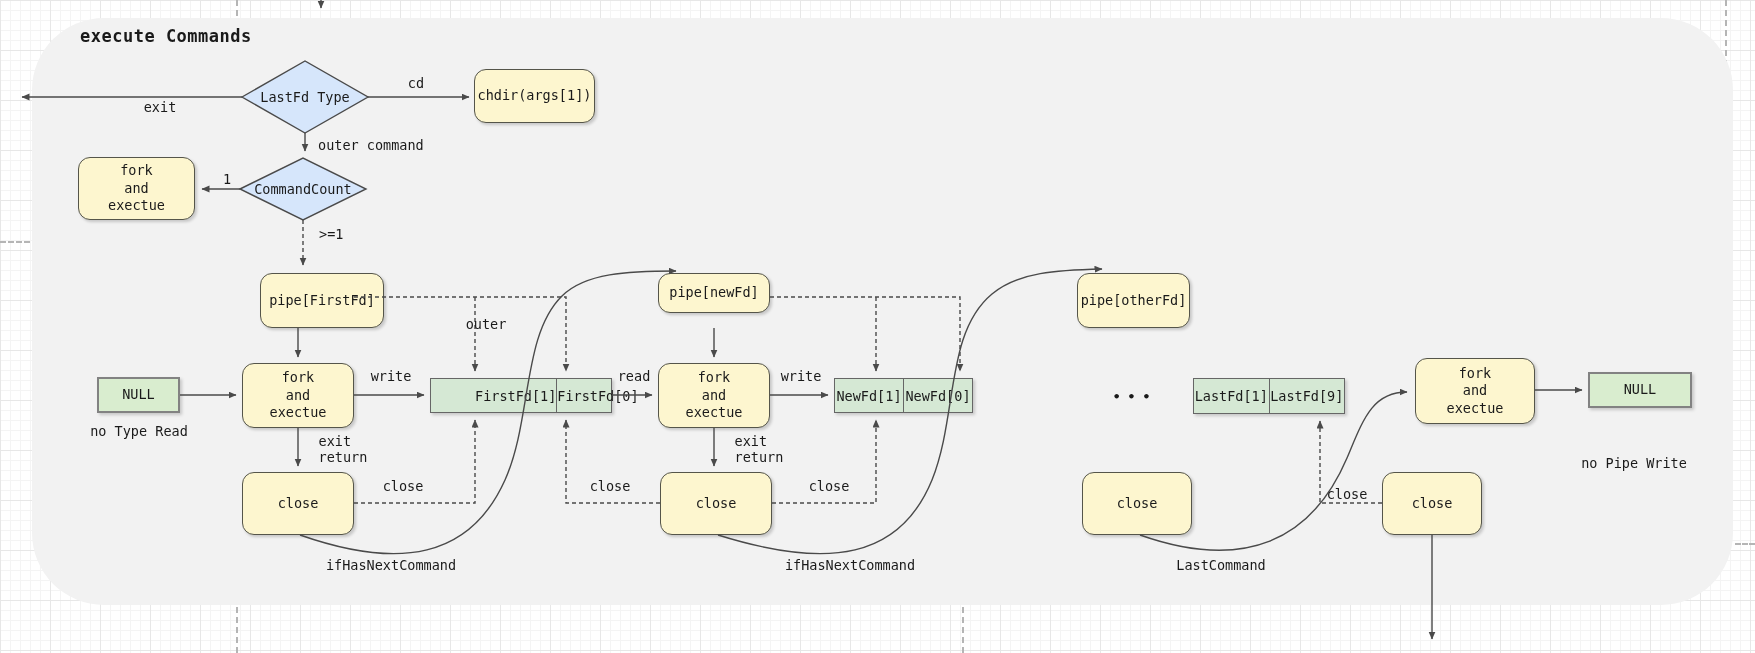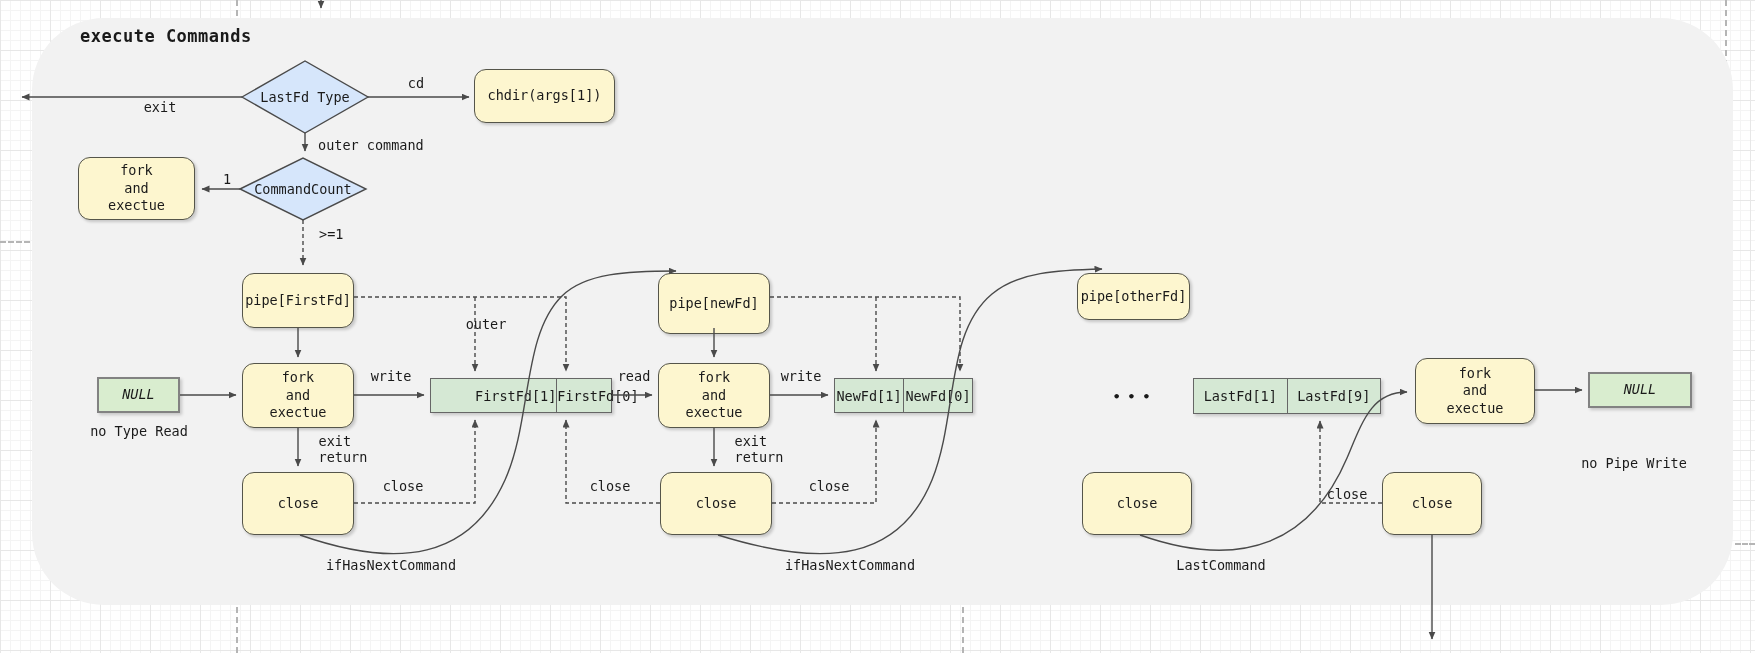--- a/index.html
+++ b/index.html
@@ -30,21 +30,20 @@
     display:flex;align-items:center;justify-content:center;
     font-size:13.5px;line-height:1.3;text-align:center;white-space:pre-line;
   }
   .yellow{
     background:#fdf6cf;border:1.5px solid #55554a;border-radius:12px;
     box-shadow:2px 2px 3px rgba(0,0,0,0.18);
   }
   .greenbox{
     background:#d9edcf;border:2px solid #828282;
     box-shadow:2px 2px 3px rgba(0,0,0,0.18);
-    font-style:italic;
   }
   .fdtable{
     position:absolute;z-index:2;box-sizing:border-box;display:flex;
     border:1.5px solid #666666;background:#d5e8d4;
     box-shadow:2px 2px 3px rgba(0,0,0,0.18);
   }
   .fdcell{
     flex:1;display:flex;align-items:center;justify-content:center;
     font-size:13.5px;box-sizing:border-box;
   }
@@ -87,53 +86,53 @@
 
   <div class="title">execute Commands</div>
 
   <div class="diamond" style="left:242px;top:61px;width:126px;height:72px;">
     <span>LastFd Type</span>
   </div>
   <div class="diamond" style="left:240px;top:158px;width:126px;height:62px;">
     <span>CommandCount</span>
   </div>
 
-  <div class="node yellow" style="left:474px;top:69px;width:141px;height:54px;">chdir(args[1])</div>
+  <div class="node yellow" style="left:474px;top:69px;width:121px;height:54px;">chdir(args[1])</div>
   <div class="node yellow" style="left:78px;top:157px;width:117px;height:63px;">fork
 and
 exectue</div>
-  <div class="node yellow" style="left:242px;top:273px;width:112px;height:55px;">pipe[FirstFd]</div>
+  <div class="node yellow" style="left:260px;top:273px;width:124px;height:55px;">pipe[FirstFd]</div>
   <div class="node yellow" style="left:242px;top:363px;width:112px;height:65px;">fork
 and
 exectue</div>
   <div class="node yellow" style="left:242px;top:472px;width:112px;height:63px;">close</div>
-  <div class="node yellow" style="left:658px;top:273px;width:112px;height:61px;">pipe[newFd]</div>
+  <div class="node yellow" style="left:658px;top:273px;width:112px;height:40px;">pipe[newFd]</div>
   <div class="node yellow" style="left:658px;top:363px;width:112px;height:65px;">fork
 and
 exectue</div>
   <div class="node yellow" style="left:660px;top:472px;width:112px;height:63px;">close</div>
-  <div class="node yellow" style="left:1077px;top:273px;width:113px;height:47px;">pipe[otherFd]</div>
+  <div class="node yellow" style="left:1077px;top:273px;width:113px;height:55px;">pipe[otherFd]</div>
   <div class="node yellow" style="left:1082px;top:472px;width:110px;height:63px;">close</div>
   <div class="node yellow" style="left:1415px;top:358px;width:120px;height:66px;">fork
 and
 exectue</div>
   <div class="node yellow" style="left:1382px;top:472px;width:100px;height:63px;">close</div>
 
   <div class="node greenbox" style="left:97px;top:377px;width:83px;height:36px;">NULL</div>
   <div class="node greenbox" style="left:1588px;top:372px;width:104px;height:36px;">NULL</div>
 
   <div class="fdtable" style="left:430px;top:378px;width:182px;height:35px;padding-left:44px;">
     <div class="fdcell">FirstFd[1]</div>
     <div class="fdcell">FirstFd[0]</div>
   </div>
   <div class="fdtable" style="left:834px;top:378px;width:139px;height:35px;">
     <div class="fdcell">NewFd[1]</div>
     <div class="fdcell">NewFd[0]</div>
   </div>
-  <div class="fdtable" style="left:1193px;top:378px;width:188px;height:36px;">
+  <div class="fdtable" style="left:1193px;top:378px;width:152px;height:36px;">
     <div class="fdcell">LastFd[1]</div>
     <div class="fdcell">LastFd[9]</div>
   </div>
 
   <div class="dots" style="left:1104px;top:386px;width:62px;height:20px;">•••</div>
 
   <svg class="wires" width="1755" height="653" viewBox="0 0 1755 653">
     <defs>
       <marker id="ah" markerWidth="10" markerHeight="9" refX="7.5" refY="3.5" orient="auto" markerUnits="userSpaceOnUse">
         <path d="M0,0 L8,3.5 L0,7 z" fill="#4a4a4a"></path>

